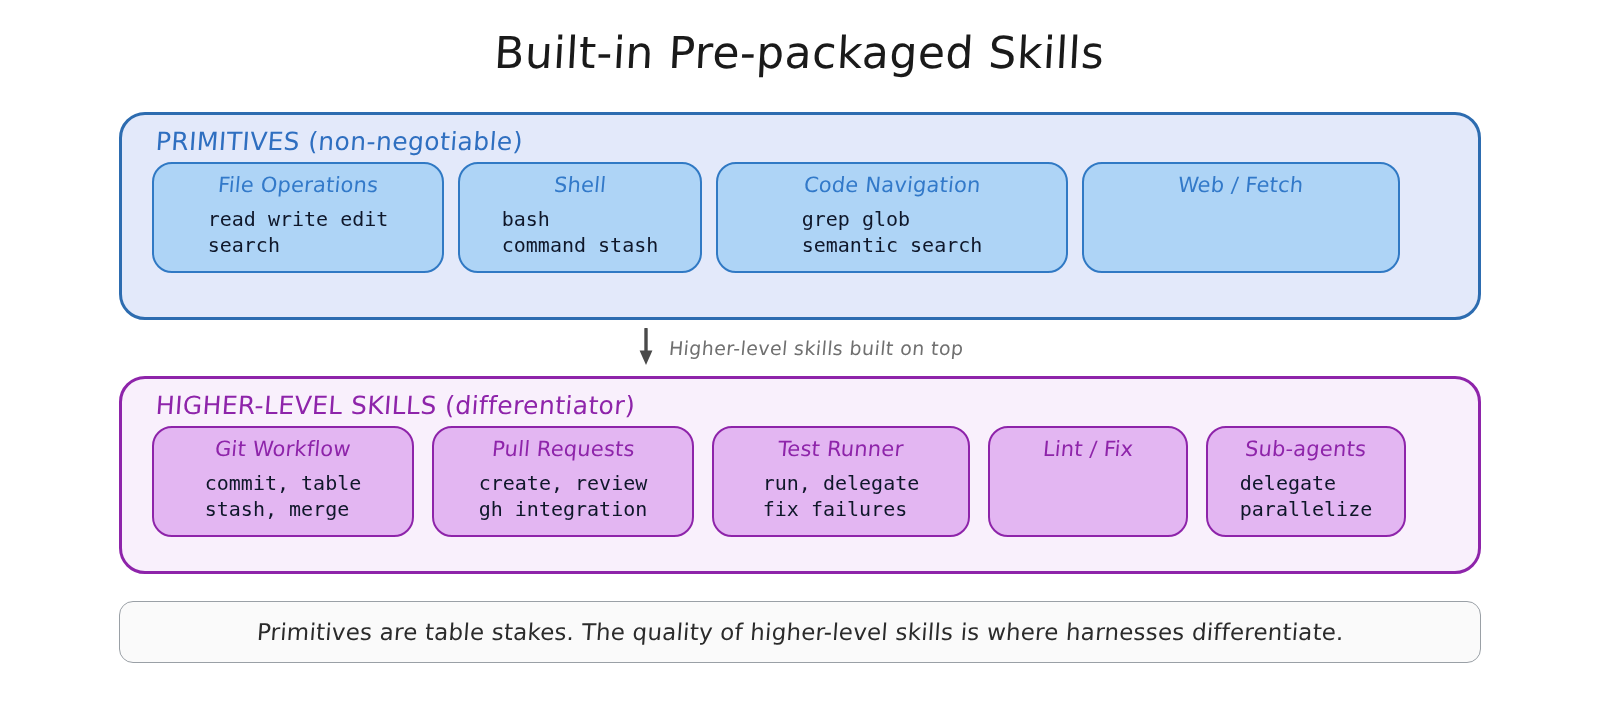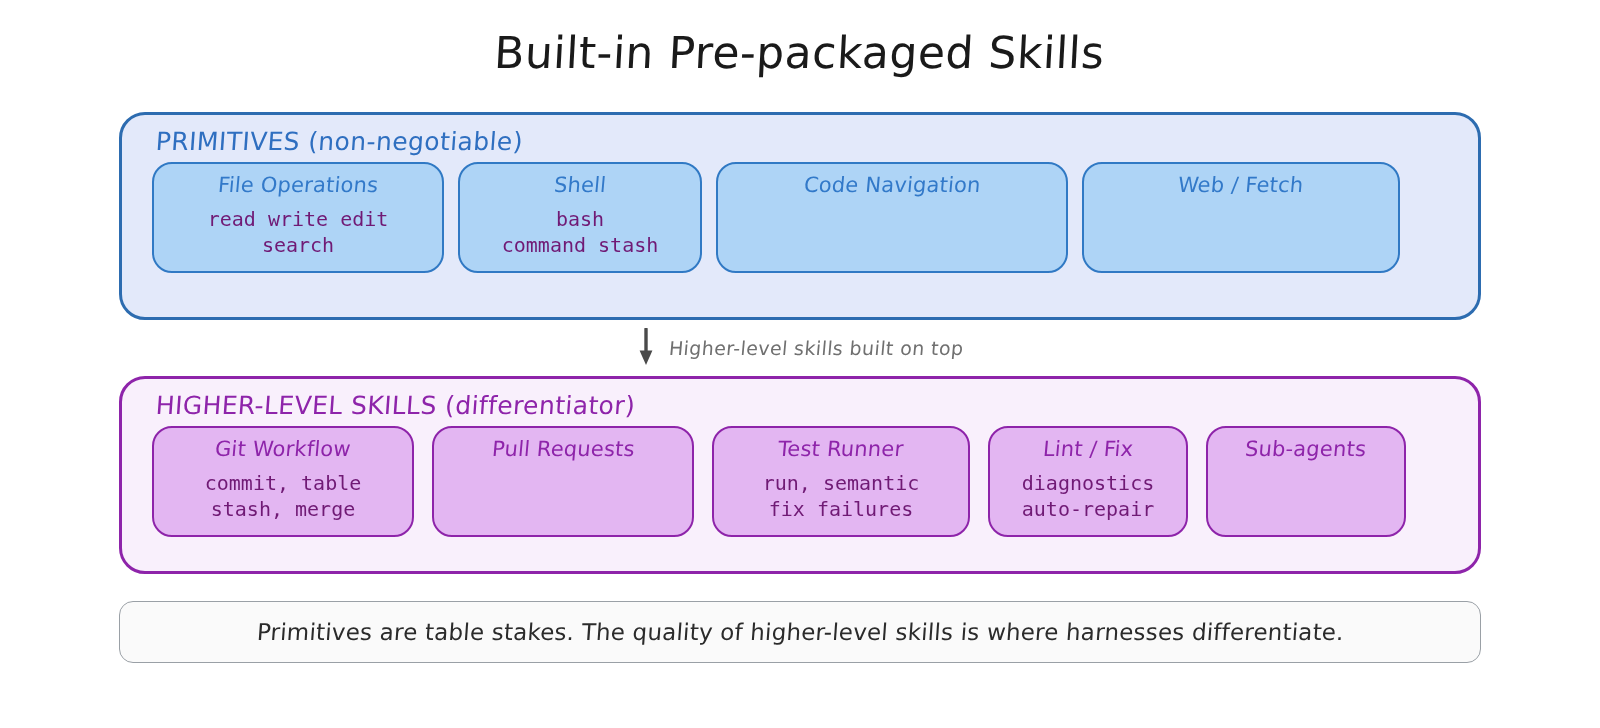--- a/index.html
+++ b/index.html
@@ -65,22 +65,21 @@
     font-family: "DejaVu Sans", sans-serif;
     font-size: 21px;
     transform: skewX(-5deg);
     white-space: nowrap;
     margin-bottom: 9px;
     letter-spacing: 0.2px;
   }
   .card-body {
     font-family: "DejaVu Sans Mono", monospace;
     font-size: 20px;
-    color: #701a75;
-    text-align: center;
+    color: #0f172a;
     line-height: 1.32;
     white-space: pre-line;
   }
 
   
   #primitives-panel {
     top: 112px;
     height: 208px;
     background: #e3e9fa;
     border: 3px solid #2d6cb0;
@@ -186,20 +185,22 @@
     </div>
 
     <div class="card c-shell">
       <div class="card-title">Shell</div>
       <div class="card-body">bash
 command stash</div>
     </div>
 
     <div class="card c-code-nav">
       <div class="card-title">Code Navigation</div>
+      <div class="card-body">grep  glob
+semantic search</div>
     </div>
 
     <div class="card c-web-fetch">
       <div class="card-title">Web / Fetch</div>
     </div>
 
   </div>
 </section>
 
 <div id="connector">
@@ -217,36 +218,38 @@
   <div class="card-row">
 
     <div class="card c-git">
       <div class="card-title">Git Workflow</div>
       <div class="card-body">commit, table
 stash, merge</div>
     </div>
 
     <div class="card c-pr">
       <div class="card-title">Pull Requests</div>
+      <div class="card-body">create, review
+gh integration</div>
     </div>
 
     <div class="card c-test">
       <div class="card-title">Test Runner</div>
-      <div class="card-body">run, semantic
+      <div class="card-body">run, delegate
 fix failures</div>
     </div>
 
     <div class="card c-lint">
       <div class="card-title">Lint / Fix</div>
-      <div class="card-body">diagnostics
-auto-repair</div>
     </div>
 
     <div class="card c-sub">
       <div class="card-title">Sub-agents</div>
+      <div class="card-body">delegate
+parallelize</div>
     </div>
 
   </div>
 </section>
 
 <div id="footer-note">
   <span id="footer-note-text">Primitives are table stakes. The quality of higher-level skills is where harnesses differentiate.</span>
 </div>
 
 </body></html>

